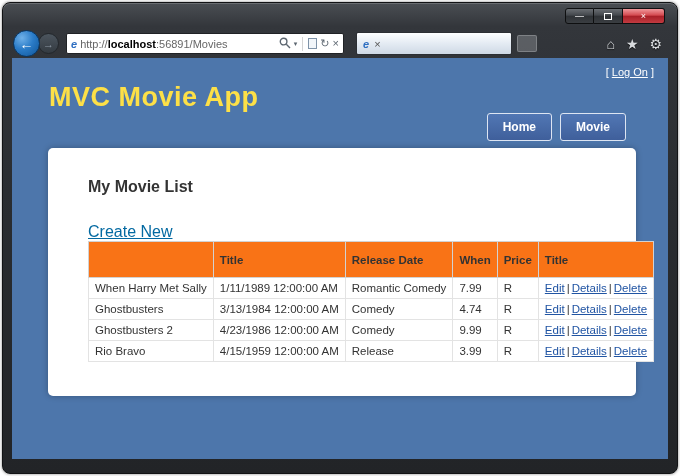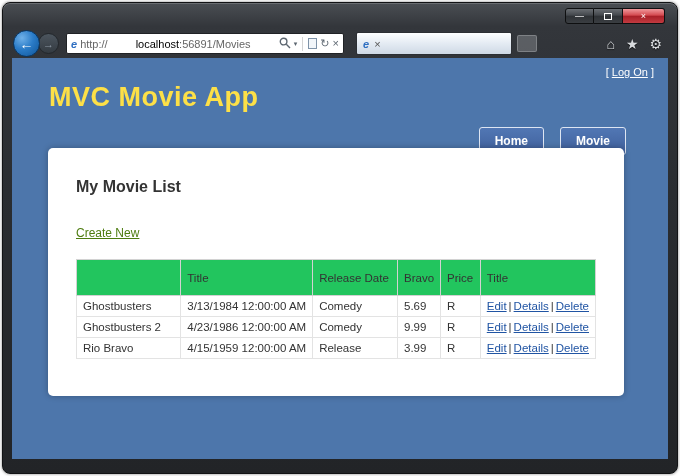--- a/index.html
+++ b/index.html
@@ -48,21 +48,21 @@
     display: flex; align-items: center; justify-content: center;
   }
   .address-bar {
     margin-left: 7px; width: 278px; height: 21px; flex: 0 0 auto;
     background: #fff; border: 1px solid #202225; border-radius: 2px;
     display: flex; align-items: center; padding: 0 4px; gap: 3px;
     font-size: 11px; color: #666;
   }
   .fav-e { color: #2f6fc1; font-weight: bold; font-style: italic; font-size: 11px; }
   .url { white-space: nowrap; overflow: hidden; }
-  .url .host { color: #000; font-weight: normal; margin-left: 28px; }
+  .url .host { color: #000; font-weight: bold; }
   .ab-spacer { flex: 1; }
   .ab-ctl { color: #5c6670; font-size: 11px; line-height: 1; flex: 0 0 auto; }
   .caret { font-size: 7px; }
   .ab-div { width: 1px; height: 14px; background: #d4d4d4; margin: 0 2px; flex: 0 0 auto; }
   .compat { width: 9px; height: 11px; border: 1px solid #7f93a8; background: #f2f6fa; display: inline-block; }
   
   .tab {
     margin-left: 12px; width: 156px; height: 23px; flex: 0 0 auto;
     background: linear-gradient(180deg, #fdfeff 0%, #e4ebf3 50%, #cfd9e5 100%);
     border: 1px solid #2c2f34; border-radius: 2px;
@@ -79,38 +79,38 @@
   .viewport {
     position: absolute; left: 9px; right: 9px; top: 55px; bottom: 14px;
     background: #4d76ab; overflow: hidden;
   }
   .logon { position: absolute; top: 8px; right: 14px; font-size: 11px; color: #fff; }
   .logon a { color: #fff; text-decoration: underline; cursor: pointer; }
   .app-title {
     position: absolute; top: 24px; left: 37px;
     color: #fde047; font-size: 27px; font-weight: bold; letter-spacing: 0.5px;
   }
-  .main-nav { position: absolute; top: 55px; right: 42px; display: flex; gap: 16px; margin-top: 14px; }
+  .main-nav { position: absolute; top: 55px; right: 42px; display: flex; gap: 8px; }
   .nav-btn {
     padding: 6px 15px; font-size: 12px; font-weight: bold; color: #fff;
     background: linear-gradient(180deg, #5177b4 0%, #3f5f9b 100%);
     border: 1px solid #dde5f2; border-radius: 3px; cursor: pointer;
     font-family: "Liberation Sans", sans-serif;
   }
   .card {
-    position: absolute; left: 36px; right: 44px; top: 90px; height: 248px;
+    position: absolute; left: 36px; right: 32px; top: 90px; height: 248px;
     background: #fff; border-radius: 5px; box-shadow: 0 0 6px rgba(0,0,0,0.28);
-    padding: 26px 28px;
+    padding: 26px 40px;
   }
   .card h1 { font-size: 16px; font-weight: bold; color: #333; margin: 4px 0 27px; }
-  .create-link { display: inline-block; font-size: 12px; color: #4d7c0f;
-    text-decoration: underline; margin-bottom: 19px; cursor: pointer; }
+  .create-link { display: inline-block; font-size: 16px; color: #0369a1;
+    text-decoration: underline; cursor: pointer; }
   table.movies { width: 100%; border-collapse: collapse; font-size: 11.5px; color: #333; }
   table.movies th {
-    background: #22c55e; text-align: left; font-weight: normal;
+    background: #f97316; text-align: left; font-weight: bold;
     padding: 5px 6px; border: 1px solid #d2d2d2; height: 36px;
   }
   table.movies td { padding: 4px 6px; border: 1px solid #e3e3e3; background: #fff; height: 21px; white-space: nowrap; }
   .action-link { color: #2054a3; text-decoration: underline; cursor: pointer; }
   .action-sep { color: #333; padding: 0 2px; }
 </style>
 </head>
 <body>
 
 <div class="window">
@@ -189,31 +189,39 @@
             <col style="width:104px">
           <col style="width:42px">
             <col style="width:40px">
             <col>
         </colgroup>
         <thead>
           <tr>
             <th></th>
             <th>Title</th>
             <th>Release Date</th>
-            <th>Bravo</th>
+            <th>When</th>
             <th>Price</th>
             <th>Title</th>
           </tr>
         </thead>
         <tbody>
+          <tr>
+            <td>When Harry Met Sally</td>
+            <td>1/11/1989 12:00:00 AM</td>
+            <td>Romantic Comedy</td>
+            <td>7.99</td>
+            <td>R</td>
+            <td><a class="action-link">Edit</a><span class="action-sep">|</span><a class="action-link">Details</a><span class="action-sep">|</span><a class="action-link">Delete</a></td>
+          </tr>
           <tr>
             <td>Ghostbusters</td>
             <td>3/13/1984 12:00:00 AM</td>
             <td>Comedy</td>
-            <td>5.69</td>
+            <td>4.74</td>
             <td>R</td>
             <td><a class="action-link">Edit</a><span class="action-sep">|</span><a class="action-link">Details</a><span class="action-sep">|</span><a class="action-link">Delete</a></td>
           </tr>
           <tr>
             <td>Ghostbusters 2</td>
             <td>4/23/1986 12:00:00 AM</td>
             <td>Comedy</td>
             <td>9.99</td>
             <td>R</td>
             <td><a class="action-link">Edit</a><span class="action-sep">|</span><a class="action-link">Details</a><span class="action-sep">|</span><a class="action-link">Delete</a></td>

